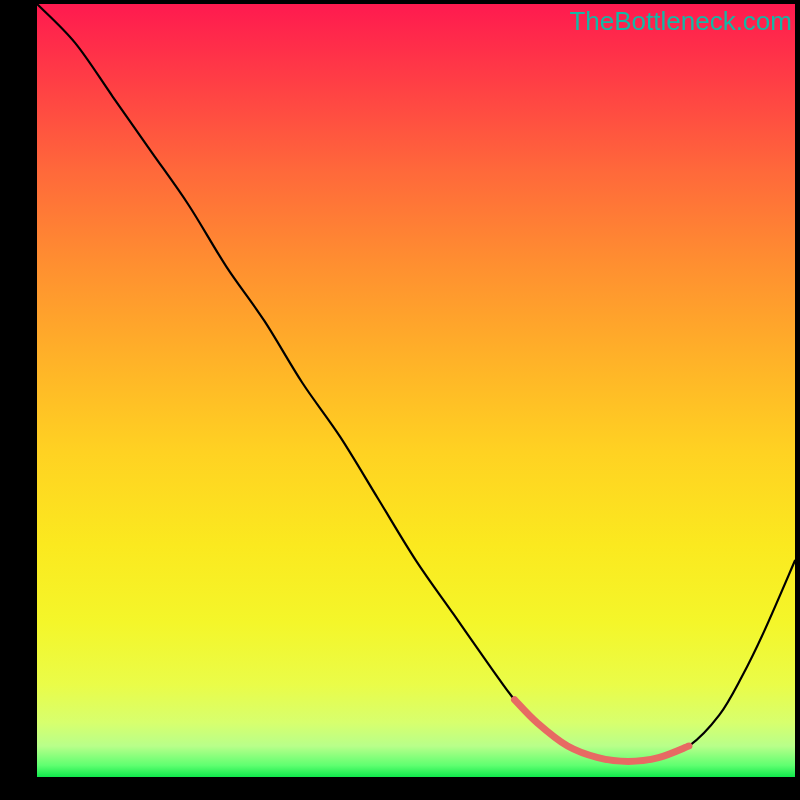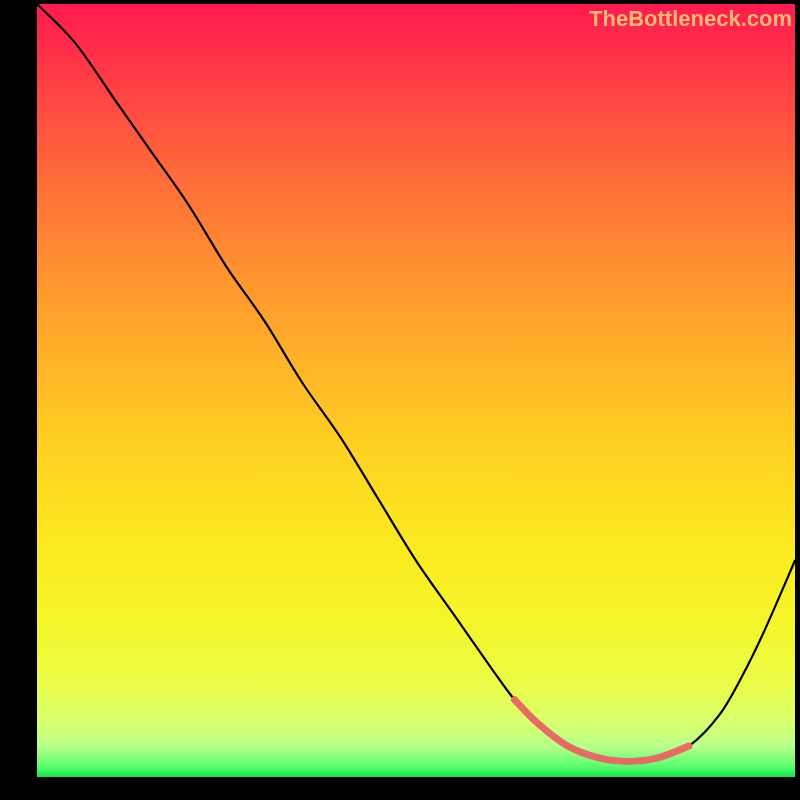--- a/index.html
+++ b/index.html
@@ -40,23 +40,23 @@
     position: absolute;
     left: 0; top: 0;
     width: 758px; height: 773px;
     overflow: visible;
   }
   .watermark {
     position: absolute;
     top: 6px;
     right: 8px;
     font-family: Arial, Helvetica, sans-serif;
-    font-size: 22px;
-    font-weight: bold;
-    color: #fdba74;
+    font-size: 26px;
+    font-weight: normal;
+    color: #14b8a6;
     letter-spacing: 0;
   }
 </style>
 </head>
 <body>
 <div class="frame">
 
   <div class="plot-area">
     <div class="gradient"></div>
 

